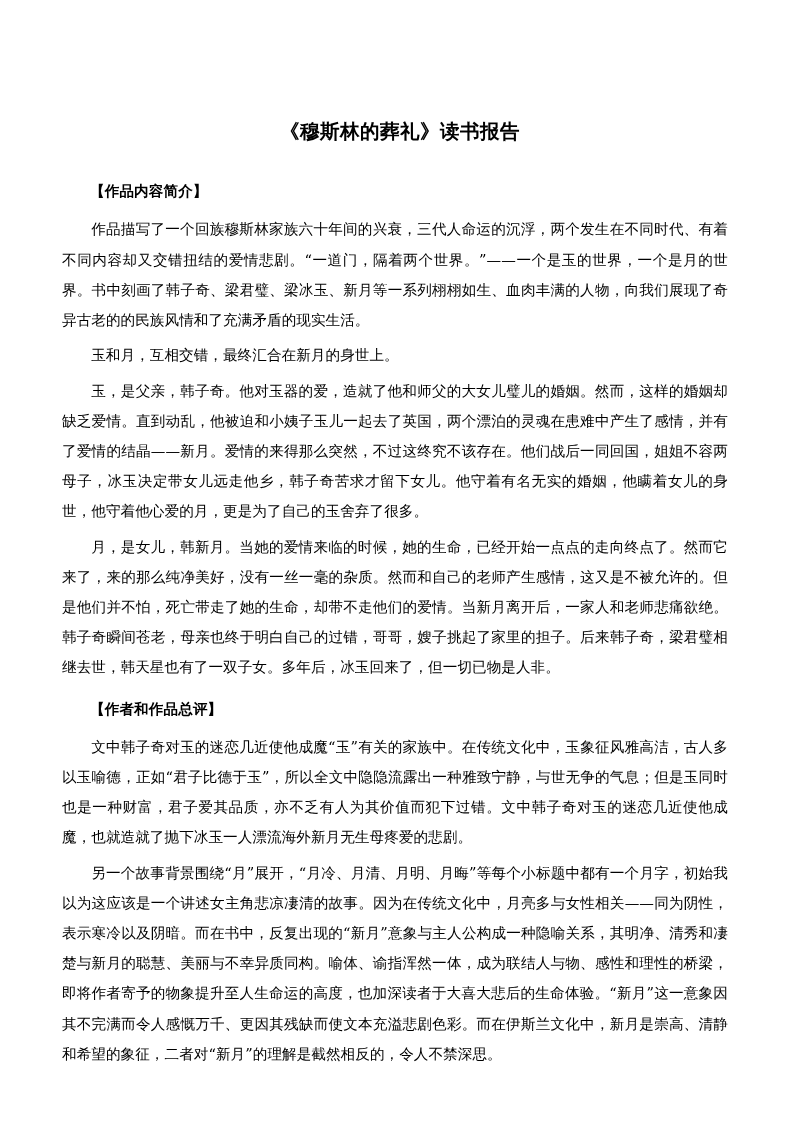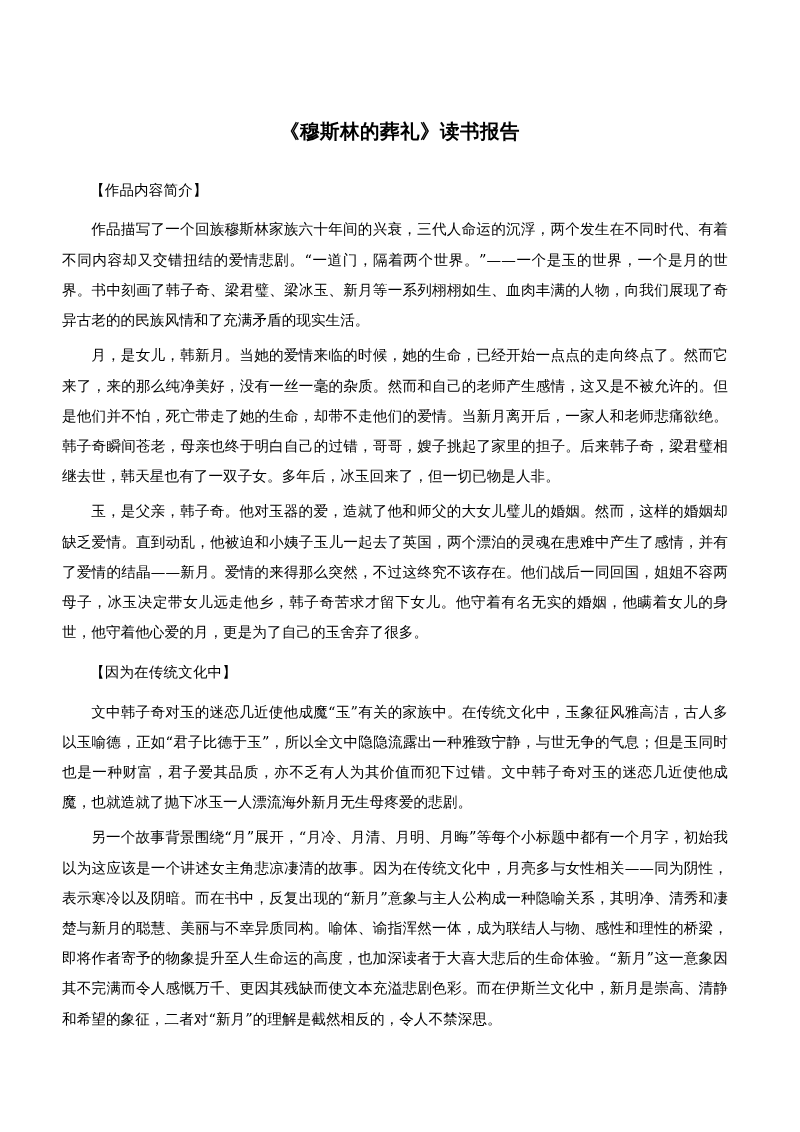--- a/index.html
+++ b/index.html
@@ -25,21 +25,21 @@
     text-align: center;
     font-size: 19.5px;
     font-weight: bold;
     letter-spacing: 0.5px;
     line-height: 1.4;
     margin: 0 0 34px 0;
     font-family: "DejaVu Serif", "Liberation Serif", serif;
   }
   .section-heading {
     font-size: 14.5px;
-    font-weight: normal;
+    font-weight: bold;
     margin: 8px 0 12px 0;
     padding-left: 28px;
     line-height: 1.6;
     letter-spacing: 0.2px;
   }
   .para {
     font-size: 14.6px;
     line-height: 30.2px;
     margin: 0 10px 5px 0;
     text-align: justify;
@@ -55,23 +55,24 @@
 </head>
 <body>
 
 <div class="page">
 
   <h1 class="doc-title" id="title-el">《穆斯林的葬礼》读书报告</h1>
 
   <div class="section">
     <div class="section-heading">【作品内容简介】</div>
     <p class="para">作品描写了一个回族穆斯林家族六十年间的兴衰，三代人命运的沉浮，两个发生在不同时代、有着不同内容却又交错扭结的爱情悲剧。“一道门，隔着两个世界。”——一个是玉的世界，一个是月的世界。书中刻画了韩子奇、梁君璧、梁冰玉、新月等一系列栩栩如生、血肉丰满的人物，向我们展现了奇异古老的的民族风情和了充满矛盾的现实生活。</p>
+    <p class="para">玉和月，互相交错，最终汇合在新月的身世上。</p>
+    <p class="para">玉，是父亲，韩子奇。他对玉器的爱，造就了他和师父的大女儿璧儿的婚姻。然而，这样的婚姻却缺乏爱情。直到动乱，他被迫和小姨子玉儿一起去了英国，两个漂泊的灵魂在患难中产生了感情，并有了爱情的结晶——新月。爱情的来得那么突然，不过这终究不该存在。他们战后一同回国，姐姐不容两母子，冰玉决定带女儿远走他乡，韩子奇苦求才留下女儿。他守着有名无实的婚姻，他瞒着女儿的身世，他守着他心爱的月，更是为了自己的玉舍弃了很多。</p>
     <p class="para">月，是女儿，韩新月。当她的爱情来临的时候，她的生命，已经开始一点点的走向终点了。然而它来了，来的那么纯净美好，没有一丝一毫的杂质。然而和自己的老师产生感情，这又是不被允许的。但是他们并不怕，死亡带走了她的生命，却带不走他们的爱情。当新月离开后，一家人和老师悲痛欲绝。韩子奇瞬间苍老，母亲也终于明白自己的过错，哥哥，嫂子挑起了家里的担子。后来韩子奇，梁君璧相继去世，韩天星也有了一双子女。多年后，冰玉回来了，但一切已物是人非。</p>
-    <p class="para">玉，是父亲，韩子奇。他对玉器的爱，造就了他和师父的大女儿璧儿的婚姻。然而，这样的婚姻却缺乏爱情。直到动乱，他被迫和小姨子玉儿一起去了英国，两个漂泊的灵魂在患难中产生了感情，并有了爱情的结晶——新月。爱情的来得那么突然，不过这终究不该存在。他们战后一同回国，姐姐不容两母子，冰玉决定带女儿远走他乡，韩子奇苦求才留下女儿。他守着有名无实的婚姻，他瞒着女儿的身世，他守着他心爱的月，更是为了自己的玉舍弃了很多。</p>
   </div>
 
   <div class="section sec2">
-    <div class="section-heading">【因为在传统文化中】</div>
+    <div class="section-heading">【作者和作品总评】</div>
     <p class="para">文中韩子奇对玉的迷恋几近使他成魔“玉”有关的家族中。在传统文化中，玉象征风雅高洁，古人多以玉喻德，正如“君子比德于玉”，所以全文中隐隐流露出一种雅致宁静，与世无争的气息；但是玉同时也是一种财富，君子爱其品质，亦不乏有人为其价值而犯下过错。文中韩子奇对玉的迷恋几近使他成魔，也就造就了抛下冰玉一人漂流海外新月无生母疼爱的悲剧。</p>
     <p class="para">另一个故事背景围绕“月”展开，“月冷、月清、月明、月晦”等每个小标题中都有一个月字，初始我以为这应该是一个讲述女主角悲凉凄清的故事。因为在传统文化中，月亮多与女性相关——同为阴性，表示寒冷以及阴暗。而在书中，反复出现的“新月”意象与主人公构成一种隐喻关系，其明净、清秀和凄楚与新月的聪慧、美丽与不幸异质同构。喻体、谕指浑然一体，成为联结人与物、感性和理性的桥梁，即将作者寄予的物象提升至人生命运的高度，也加深读者于大喜大悲后的生命体验。“新月”这一意象因其不完满而令人感慨万千、更因其残缺而使文本充溢悲剧色彩。而在伊斯兰文化中，新月是崇高、清静和希望的象征，二者对“新月”的理解是截然相反的，令人不禁深思。</p>
   </div>
 
 </div>
 
 </body></html>

